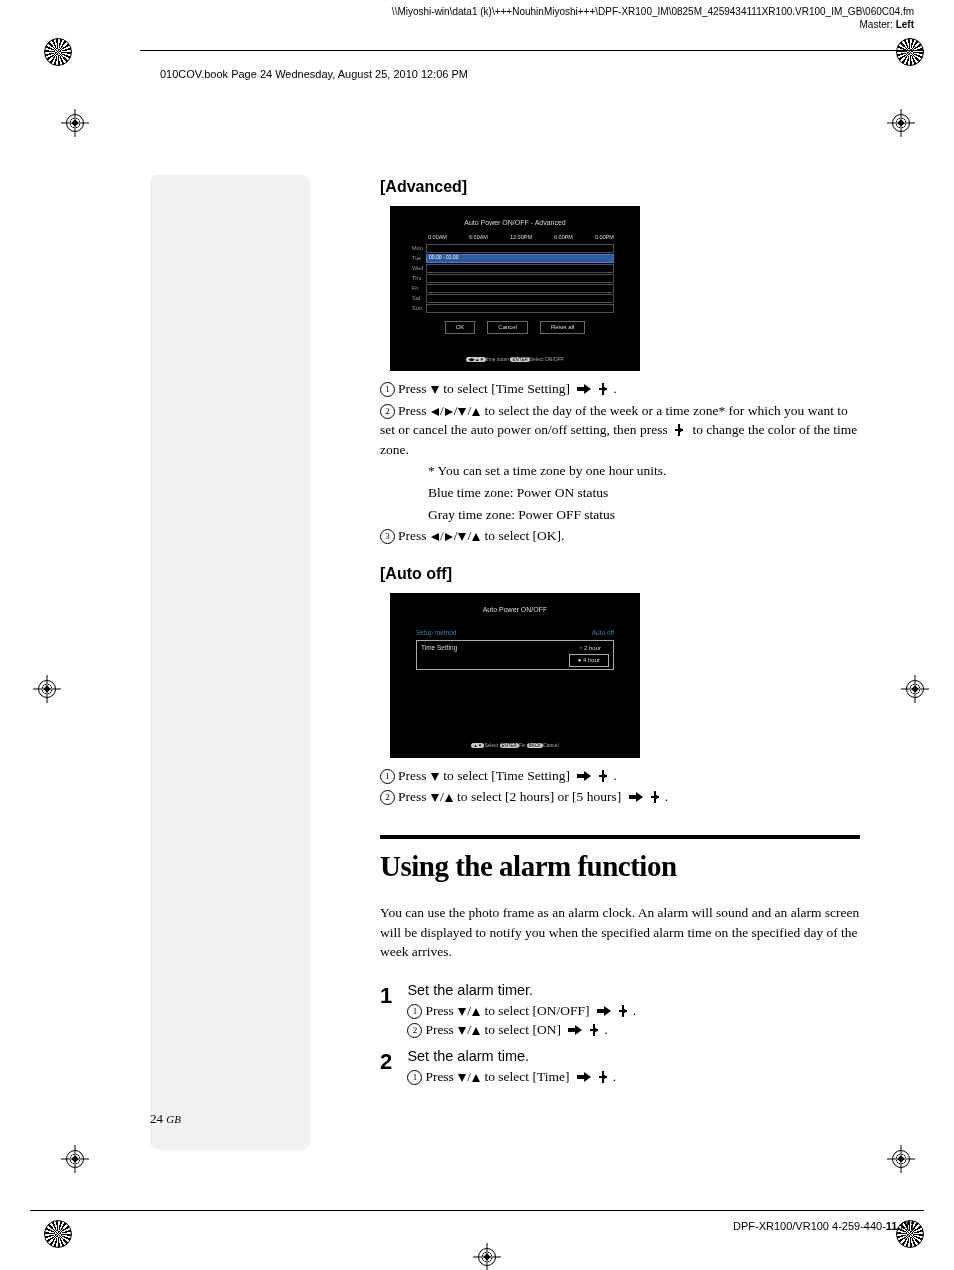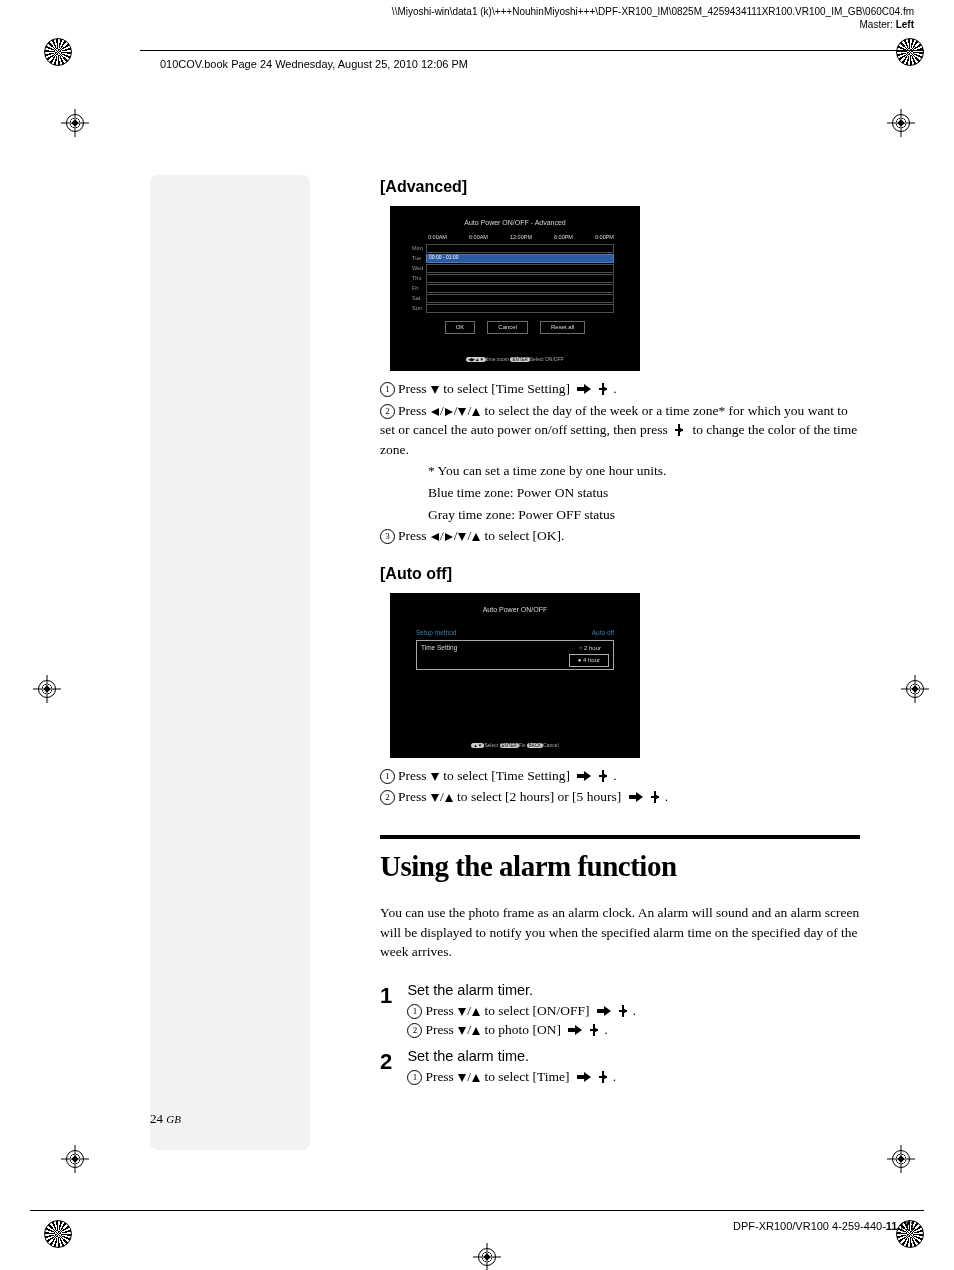--- a/index.html
+++ b/index.html
@@ -27,21 +27,21 @@
   .master-line { margin-top: 2px; }
   .header-rule {
     position: absolute;
     top: 50px;
     left: 140px;
     right: 30px;
     border-top: 1px solid #000;
   }
   .book-line {
     position: absolute;
-    top: 58px;
+    top: 68px;
     left: 160px;
     font-size: 11px;
     font-family: Arial, sans-serif;
   }
   .crop {
     position: absolute;
     width: 16px; height: 16px;
     border-radius: 50%;
     background: radial-gradient(circle,#000 25%,#fff 26%,#fff 40%,#000 41%,#000 45%,#fff 46%);
     border:1px solid #000;
@@ -306,21 +306,21 @@
     <div class="hr-heavy"></div>
     <h1 class="main">Using the alarm function</h1>
 
     <div class="intro">You can use the photo frame as an alarm clock. An alarm will sound and an alarm screen will be displayed to notify you when the specified alarm time on the specified day of the week arrives.</div>
 
     <div class="step">
       <span class="step-num">1</span>
       <span class="step-body">
         <span class="step-title">Set the alarm timer.</span><br>
         <span class="circ">1</span><span>Press </span><span class="arrow down"></span>/<span class="arrow up"></span><span> to select [ON/OFF] </span><span class="arrow fat-right"></span><span class="enter-icn"><span class="dot"></span></span>.<br>
-        <span class="circ">2</span><span>Press </span><span class="arrow down"></span>/<span class="arrow up"></span><span> to photo [ON] </span><span class="arrow fat-right"></span><span class="enter-icn"><span class="dot"></span></span>.
+        <span class="circ">2</span><span>Press </span><span class="arrow down"></span>/<span class="arrow up"></span><span> to select [ON] </span><span class="arrow fat-right"></span><span class="enter-icn"><span class="dot"></span></span>.
       </span>
     </div>
 
     <div class="step">
       <span class="step-num">2</span>
       <span class="step-body">
         <span class="step-title">Set the alarm time.</span><br>
         <span class="circ">1</span><span>Press </span><span class="arrow down"></span>/<span class="arrow up"></span><span> to select [Time] </span><span class="arrow fat-right"></span><span class="enter-icn"><span class="dot"></span></span>.
       </span>
     </div>

